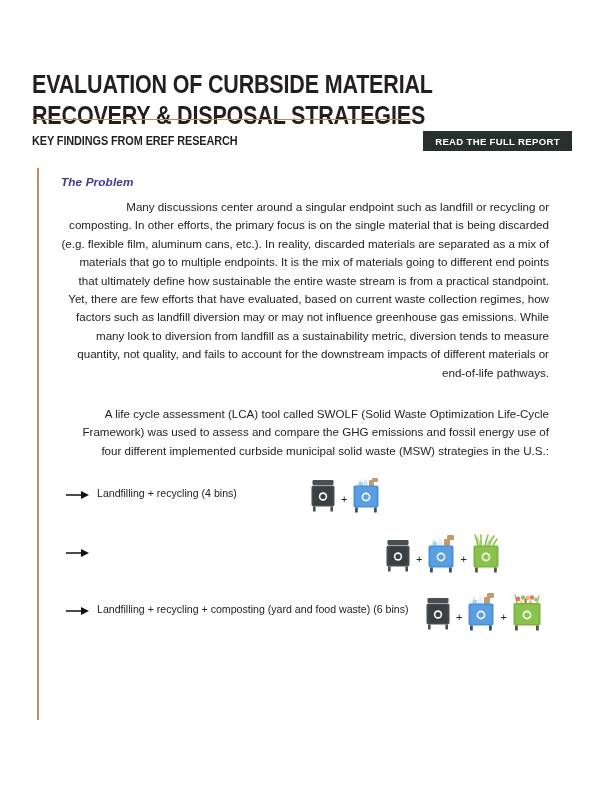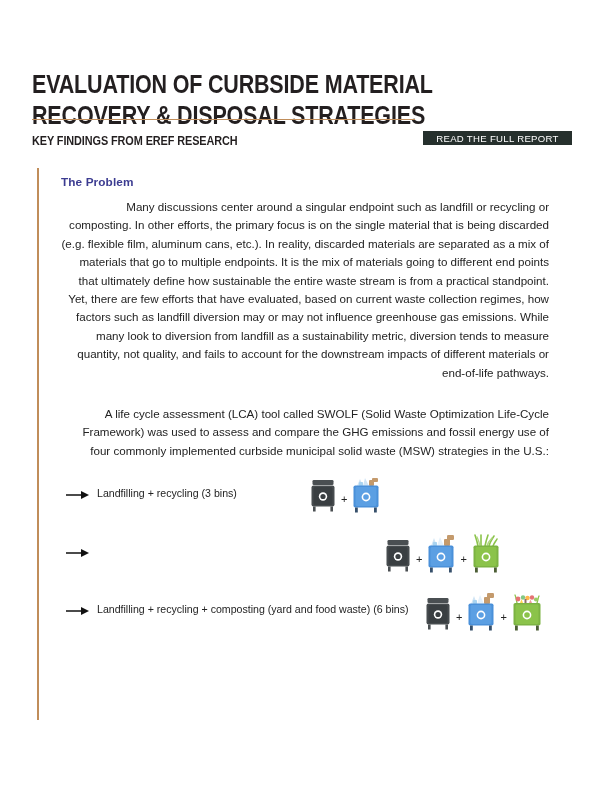--- a/index.html
+++ b/index.html
@@ -50,26 +50,26 @@
     color: #231f20;
     text-transform: uppercase;
     transform: scaleX(0.87);
     transform-origin: left top;
   }
   .report-button {
     position: absolute;
     left: 423px;
     top: 131px;
     width: 149px;
-    height: 14px;
+    height: 20px;
     background: #26302d;
     color: #ffffff;
     border: none;
     font-family: "Liberation Sans", sans-serif;
-    font-weight: normal;
+    font-weight: bold;
     font-size: 9.6px;
     letter-spacing: 0.3px;
     text-transform: uppercase;
     cursor: pointer;
     padding: 6px;
     display: flex;
     align-items: center;
     justify-content: center;
   }
 
@@ -89,20 +89,21 @@
     left: 61px;
     top: 175px;
     width: 488px;
   }
   .section-heading {
     font-weight: bold;
     font-size: 11.8px;
     color: #3c3c91;
     margin: 0 0 9px 0;
     letter-spacing: 0.1px;
+    font-style: italic;
   }
   .body-para {
     font-size: 11.6px;
     line-height: 18.4px;
     color: #232323;
     margin: 0;
     text-align: right;
   }
   .section-two {
     margin-top: 23px;
@@ -167,35 +168,35 @@
 <div class="accent-bar"></div>
 
 <div class="content">
 
   <div>
     <h2 class="section-heading">The Problem</h2>
     <p class="body-para">Many discussions center around a singular endpoint such as landfill or recycling or composting. In other efforts, the primary focus is on the single material that is being discarded (e.g. flexible film, aluminum cans, etc.).  In reality, discarded materials are separated as a mix of materials that go to multiple endpoints.  It is the mix of materials going to different end points that ultimately define how sustainable the entire waste stream is from a practical standpoint. Yet, there are few efforts that have evaluated, based on current waste collection regimes, how factors such as landfill diversion may or may not influence greenhouse gas emissions.  While many look to diversion from landfill as a sustainability metric, diversion tends to measure quantity, not quality, and fails to account for the downstream impacts of different materials or end-of-life pathways.</p>
   </div>
 
   <div class="section-two">
-    <p class="body-para">A life cycle assessment (LCA) tool called SWOLF (Solid Waste Optimization Life-Cycle Framework) was used to assess and compare the GHG emissions and fossil energy use of four commonly implemented curbside municipal solid waste (MSW) strategies in the U.S.:</p>
+    <p class="body-para">A life cycle assessment (LCA) tool called SWOLF (Solid Waste Optimization Life-Cycle Framework) was used to assess and compare the GHG emissions and fossil energy use of four different implemented curbside municipal solid waste (MSW) strategies in the U.S.:</p>
   </div>
 
 </div>
 
 <div class="strategy-list">
 
 
   <div class="strategy-row">
     <span class="arrow-icon">
       <svg width="24" height="12" viewBox="0 0 24 12">
         <path d="M0 5.2 H15 V2 L23 6 L15 10 V6.8 H0 Z" fill="#111111"></path>
       </svg>
     </span>
-    <span class="strategy-label">Landfilling + recycling (3 bins)</span>
+    <span class="strategy-label">Landfilling + recycling (4 bins)</span>
     <span class="bin-group" style="left:248px;">
       <span>
         <svg class="bin" width="28" height="38" viewBox="0 0 28 38">
           <rect x="3.5" y="5" width="21" height="5" rx="1.3" fill="#4a4f52"></rect>
           <rect x="2.5" y="10.5" width="23" height="21" rx="2" fill="#474c4f"></rect>
           <rect x="4.5" y="12" width="19" height="18" rx="1.5" fill="#3a3f42"></rect>
           <circle cx="14" cy="21.5" r="4.2" fill="#ffffff"></circle>
           <circle cx="14" cy="21.5" r="2.6" fill="#3a3f42"></circle>
           <rect x="4" y="31.5" width="2.6" height="5" fill="#4a4f52"></rect>
           <rect x="21.4" y="31.5" width="2.6" height="5" fill="#4a4f52"></rect>

